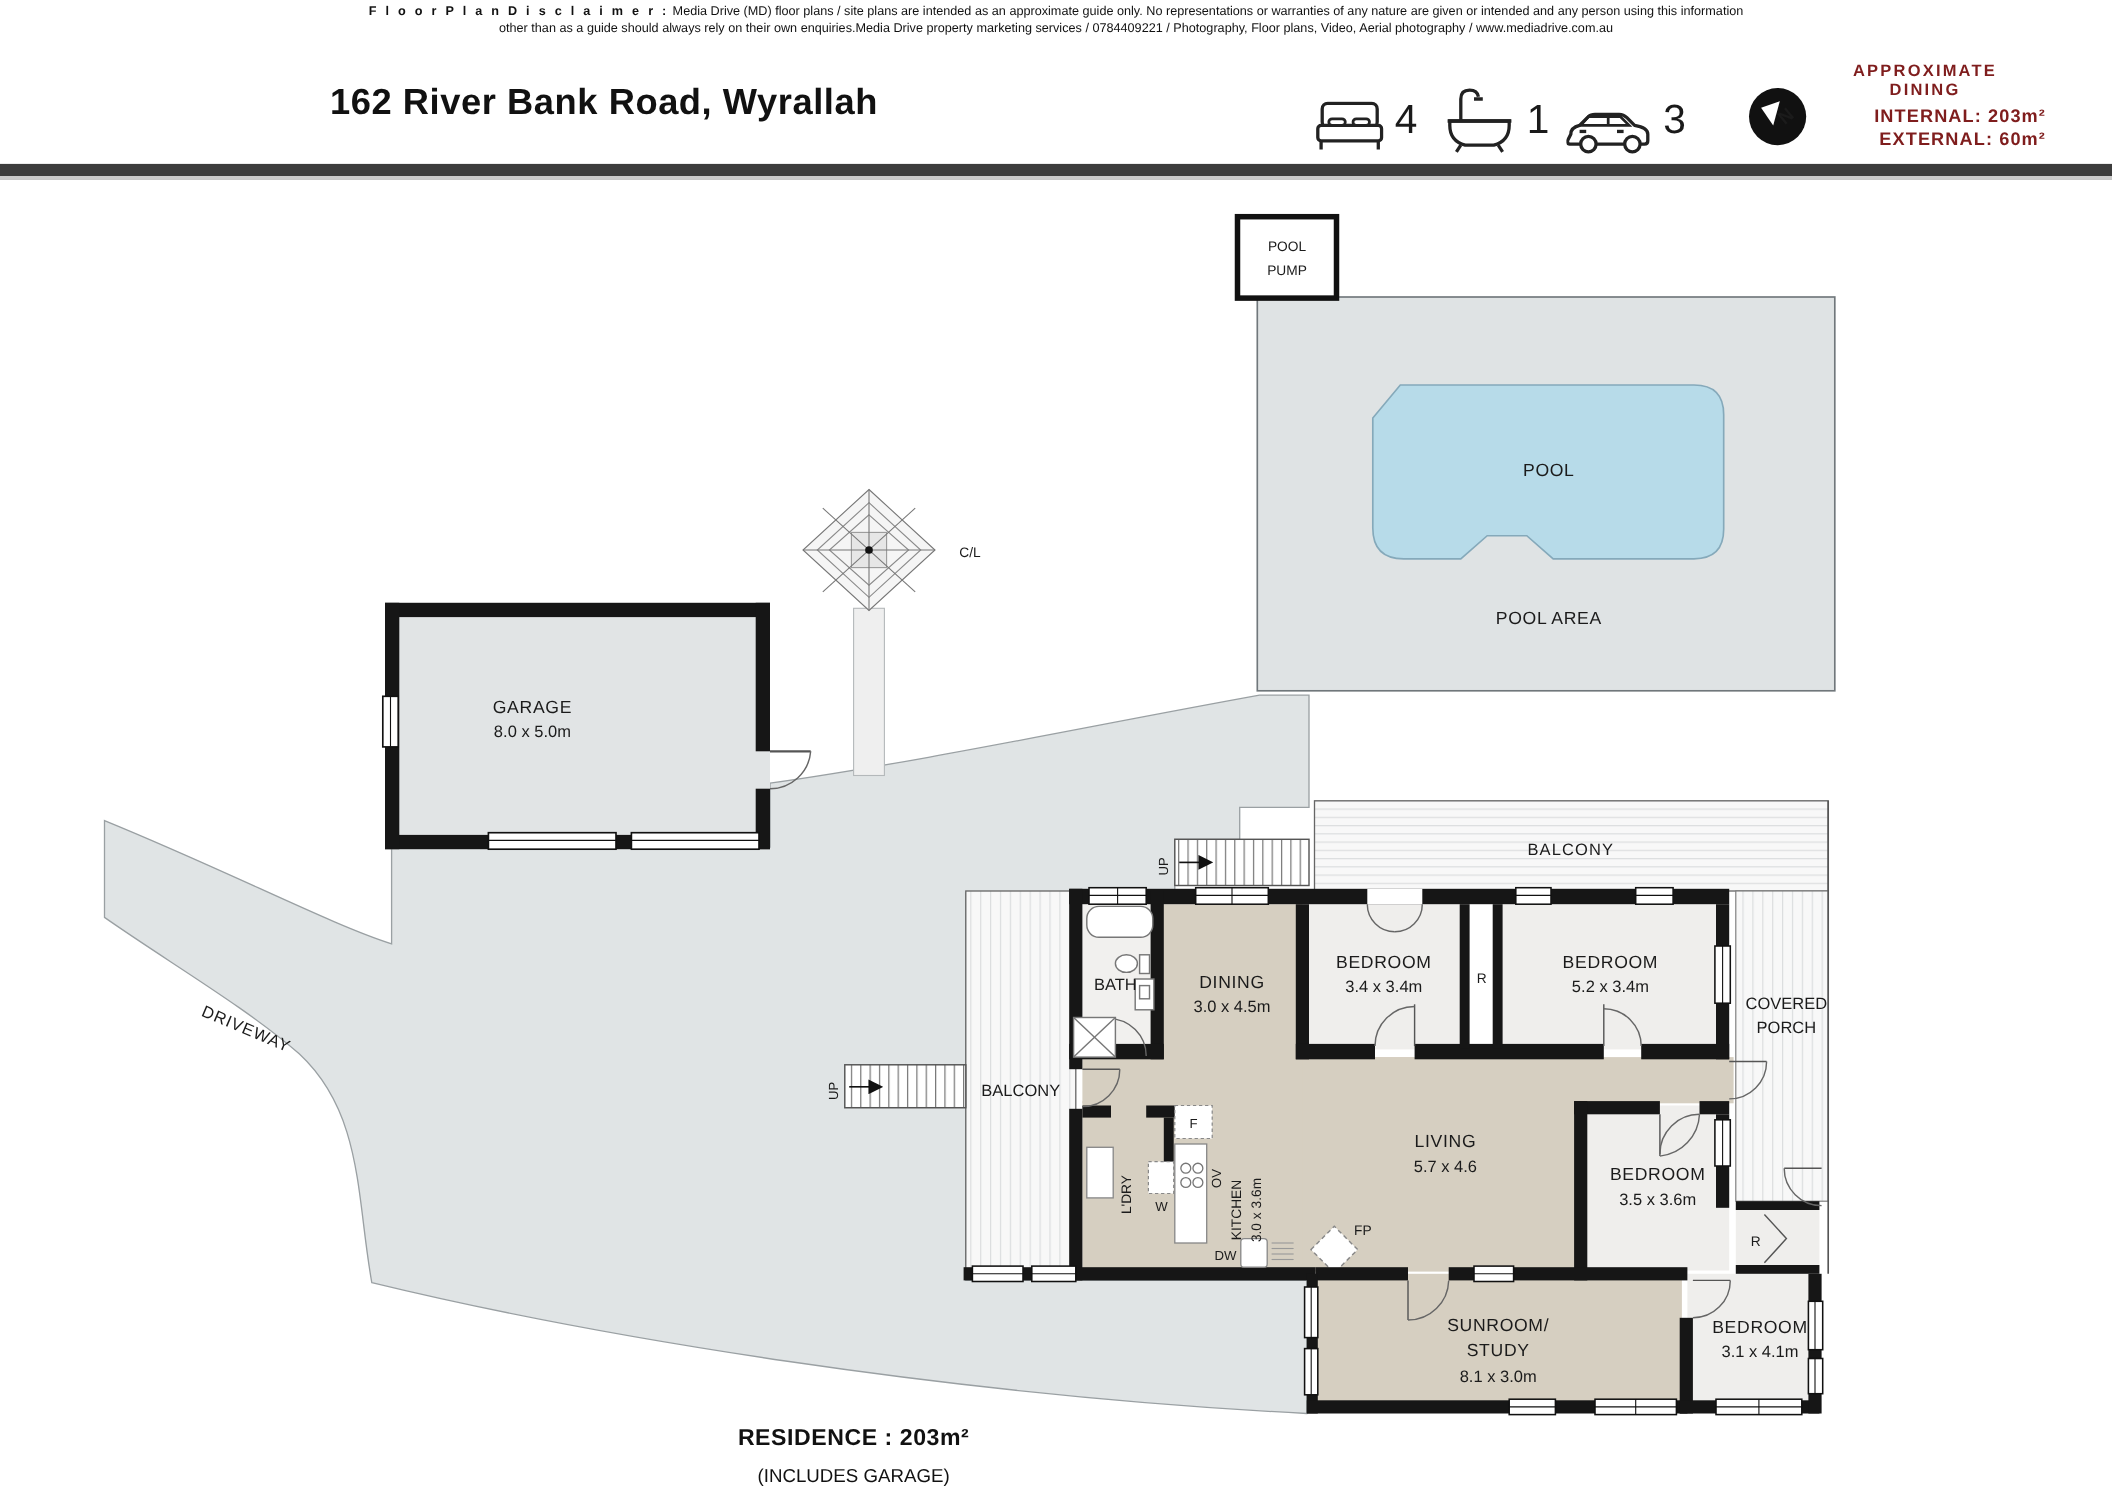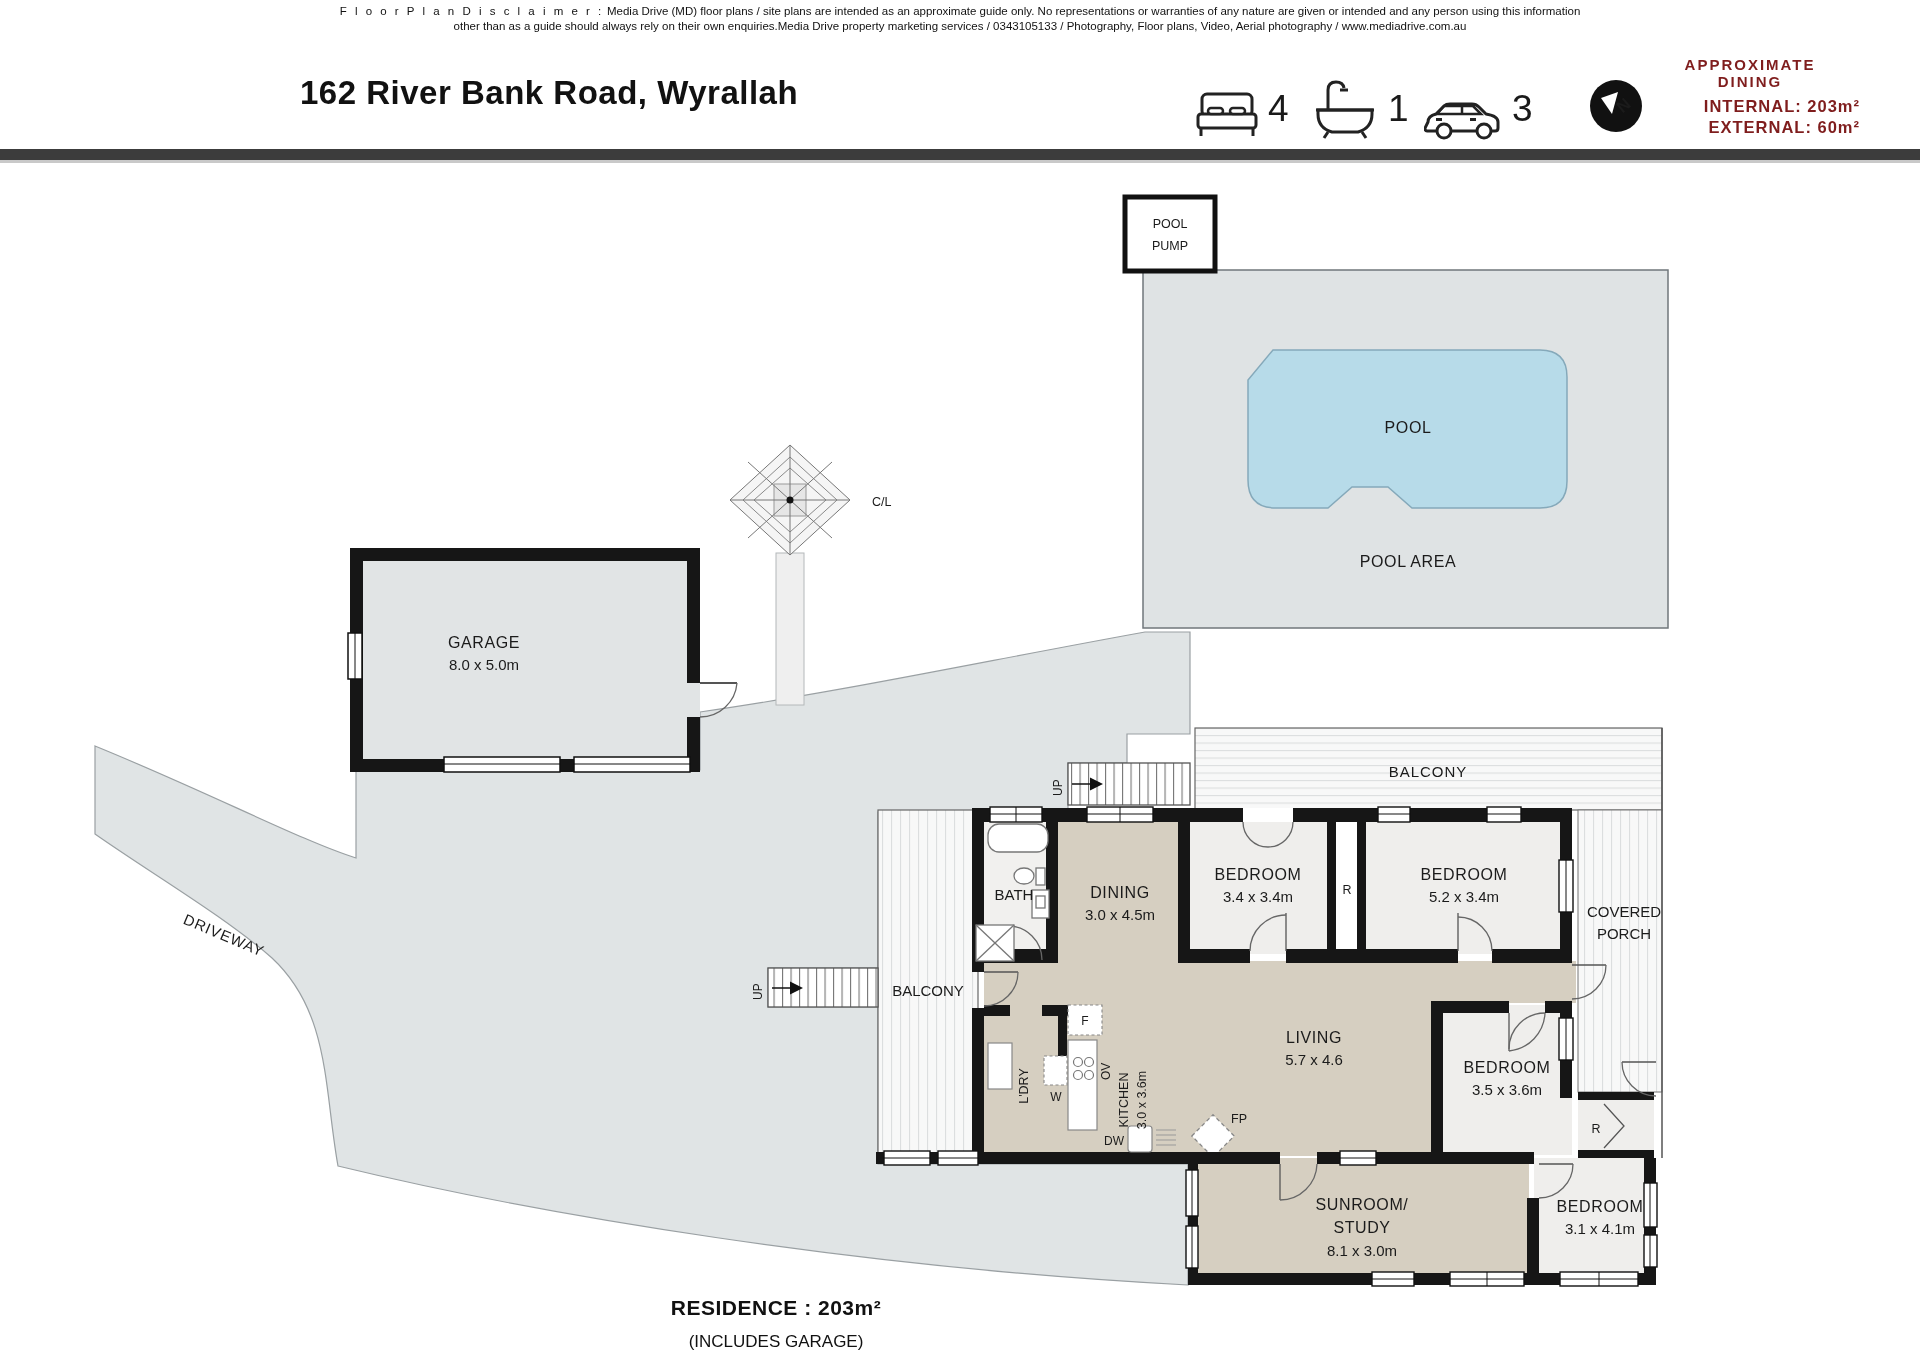--- a/index.html
+++ b/index.html
@@ -1,20 +1,20 @@
 <!DOCTYPE html>
 <html style="--accent: #ee1b24; --bar: #3c3c3c; --yard: #e0e4e5; --poolarea: #dfe3e4; --pool: #b7dbe9; --beige: #d6cfc1; --roomwhite: #efeeec; --wall: #161616;"><head>
 <meta charset="utf-8">
 <style>
   html,body{margin:0;padding:0;background:#fff;width:1920px;height:1358px;overflow:hidden;
     font-family:"Liberation Sans", sans-serif;-webkit-font-smoothing:antialiased;}
   #stage{position:relative;width:1920px;height:1358px;background:#fff;}
   
   .disclaimer{position:absolute;top:4px;left:0;width:100%;text-align:center;font-size:11.5px;color:#111;line-height:15px;}
-  .disclaimer b{letter-spacing:2.5px;font-weight:400;}
+  .disclaimer b{letter-spacing:2.5px;font-weight:700;}
   .logo{position:absolute;left:42px;top:30px;font-size:86px;font-weight:800;color:var(--accent,#ee1b24);
     letter-spacing:-4px;font-family:"Liberation Sans",sans-serif;}
   .addr{position:absolute;left:300px;top:74px;font-size:33px;font-weight:700;color:#111;letter-spacing:.5px;}
   .feat{position:absolute;top:88px;font-size:37px;color:#1a1a1a;}
   .areas{position:absolute;right:60px;top:56px;width:220px;text-align:center;color:#7f1d1d;}
   .areas .t{font-weight:800;font-size:15px;letter-spacing:2px;line-height:17px;}
   .areas .v{font-weight:700;font-size:16.5px;letter-spacing:1px;margin-top:6px;text-align:right;padding-left:8px;line-height:21px;}
   .bar{position:absolute;left:0;top:149px;width:100%;height:11px;background:#3c3c3c;border-bottom:3px solid #c9c9c9;}
   
   .resid{position:absolute;left:0;top:1296px;width:1552px;text-align:center;}
@@ -28,21 +28,21 @@
   .sm{font-size:12.5px;}
   .tiny{font-size:12px;}
 </style>
 </head>
 <body>
 
 <div id="stage">
 
   <div class="disclaimer">
     <div><b>F l o o r  P l a n  D i s c l a i m e r :</b><span> Media Drive (MD) floor plans / site plans are intended as an approximate guide only.  No representations or warranties of any nature are given or intended and any person using this information</span></div>
-    <div>other than as a guide should always rely on their own enquiries.Media Drive property marketing services / 0343105133 / Photography, Floor plans,  Video, Aerial photography / www.mediadrive.com.au</div>
+    <div>other than as a guide should always rely on their own enquiries.Media Drive property marketing services / 0784409221 / Photography, Floor plans,  Video, Aerial photography / www.mediadrive.com.au</div>
   </div>
 
   <div class="addr">162 River Bank Road, Wyrallah</div>
 
   <svg width="62" height="46" style="left:1196px;top:92px" viewBox="0 0 62 46">
     <rect x="6" y="2" width="50" height="22" rx="5" fill="none" stroke="#222" stroke-width="3"></rect>
     <rect x="2" y="22" width="58" height="14" rx="3" fill="#fff" stroke="#222" stroke-width="3"></rect>
     <rect x="12" y="16" width="15" height="6" rx="3" fill="#fff" stroke="#222" stroke-width="2.5"></rect>
     <rect x="34" y="16" width="15" height="6" rx="3" fill="#fff" stroke="#222" stroke-width="2.5"></rect>
     <line x1="5" y1="36" x2="5" y2="44" stroke="#222" stroke-width="3"></line>

